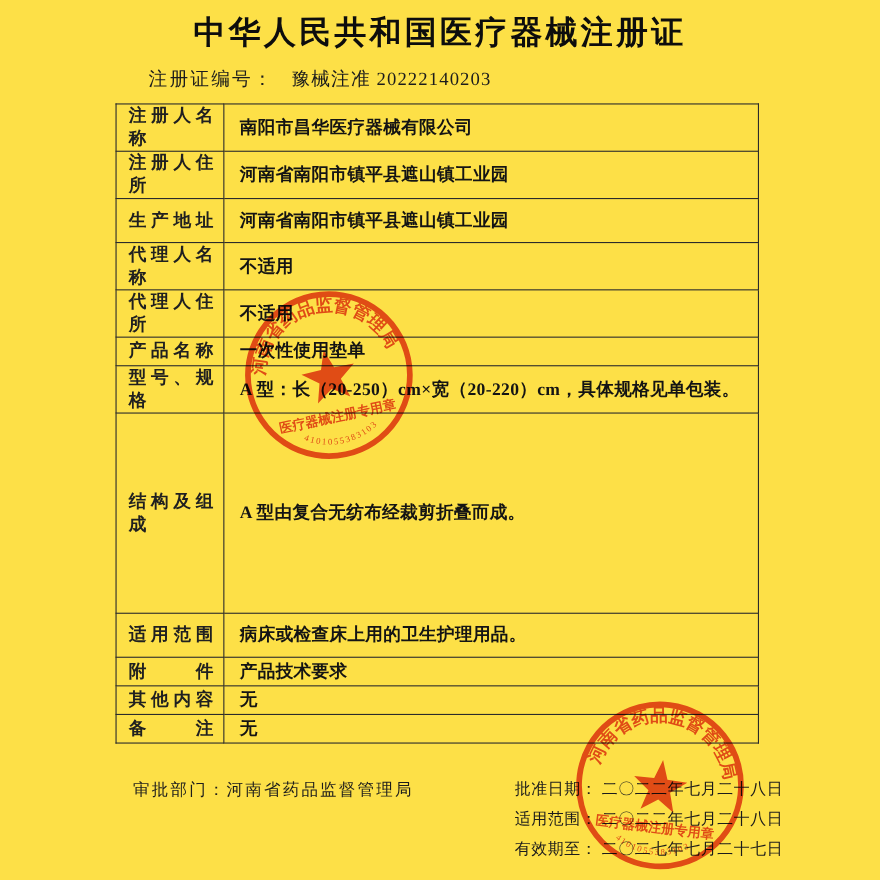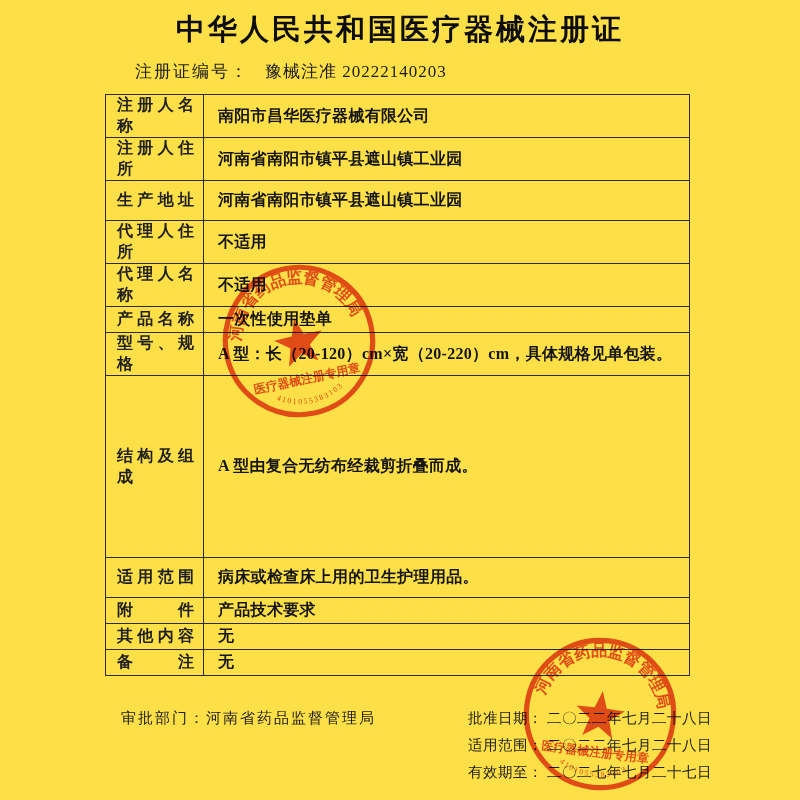--- a/index.html
+++ b/index.html
@@ -86,41 +86,41 @@
         <td class="val">河南省南阳市镇平县遮山镇工业园</td>
       </tr>
       <tr class="r-s2">
         <td class="lbl">
             <div class="j">生产地址</div>
           </td>
         <td class="val">河南省南阳市镇平县遮山镇工业园</td>
       </tr>
       <tr class="r-std">
         <td class="lbl">
+            <div class="j">代理人名称</div>
+          </td>
+        <td class="val">不适用</td>
+      </tr>
+      <tr class="r-std">
+        <td class="lbl">
             <div class="j">代理人住所</div>
           </td>
         <td class="val">不适用</td>
       </tr>
       <tr class="r-std">
         <td class="lbl">
-            <div class="j">代理人名称</div>
-          </td>
-        <td class="val">不适用</td>
-      </tr>
-      <tr class="r-std">
-        <td class="lbl">
             <div class="j">产品名称</div>
           </td>
         <td class="val">一次性使用垫单</td>
       </tr>
       <tr class="r-std">
         <td class="lbl">
             <div class="j">型号、规格</div>
           </td>
-        <td class="val">A 型：长（20-120）cm×宽（20-220）cm，具体规格见单包装。</td>
+        <td class="val">A 型：长（20-250）cm×宽（20-220）cm，具体规格见单包装。</td>
       </tr>
       <tr class="r-tall">
         <td class="lbl">
             <div class="j">结构及组成</div>
           </td>
         <td class="val">A 型由复合无纺布经裁剪折叠而成。</td>
       </tr>
       <tr class="r-s2">
         <td class="lbl">
             <div class="j">适用范围</div>

